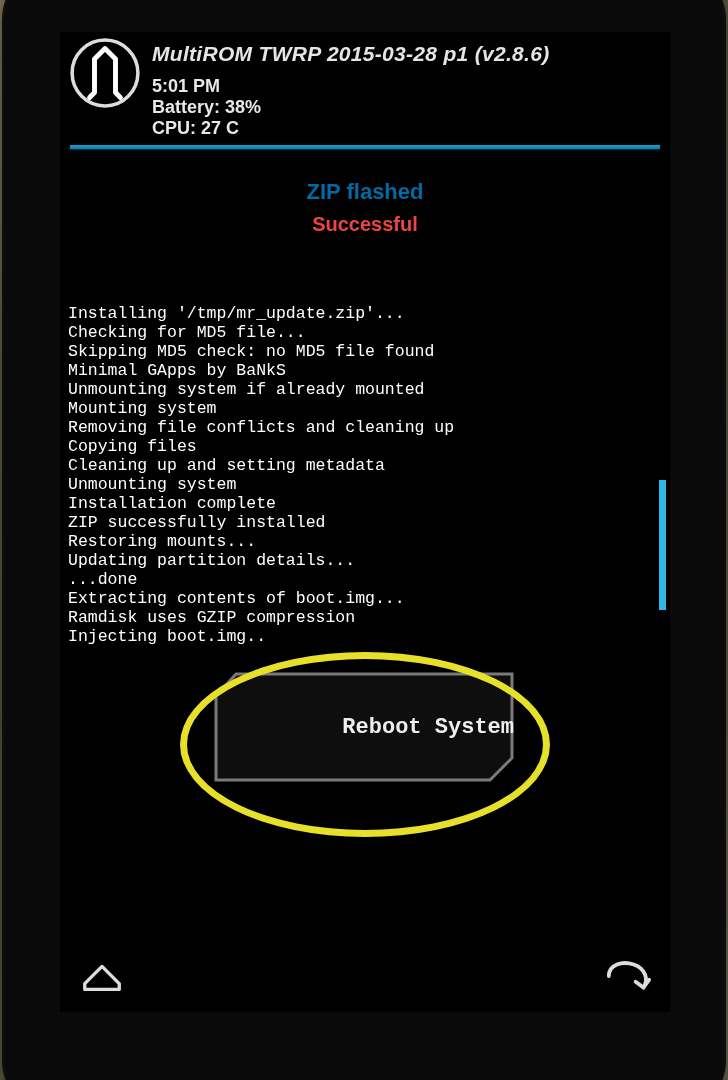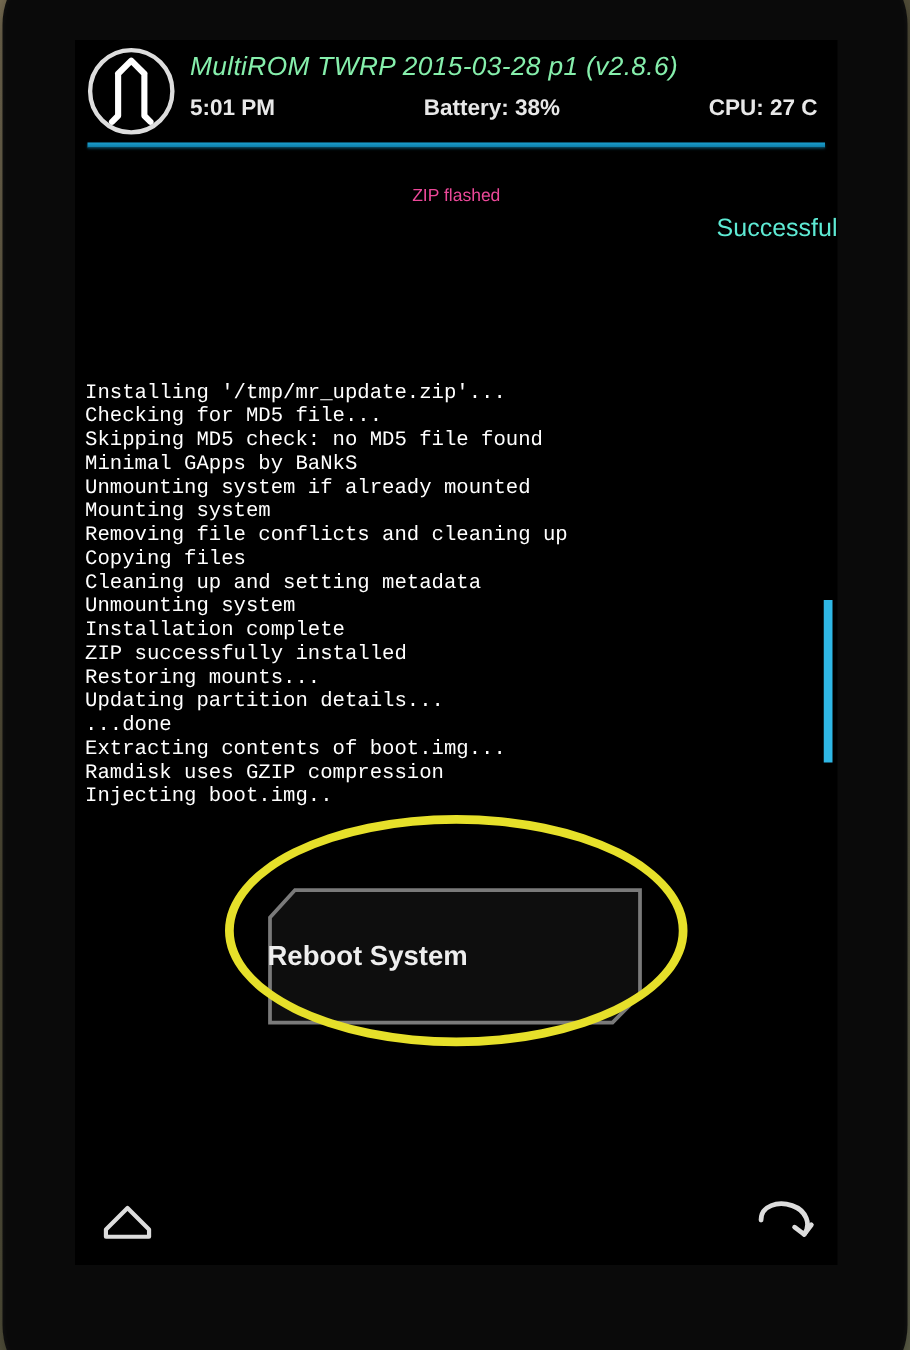--- a/index.html
+++ b/index.html
@@ -46,43 +46,44 @@
     padding: 6px 10px 0 10px;
   }
   .logo {
     width: 70px; height: 70px;
     margin-right: 12px;
     flex: 0 0 auto;
   }
   .header-text { flex: 1; padding-top: 4px; }
   .title {
     font-size: 21px;
-    font-weight: 400;
+    font-weight: 700;
     font-style: italic;
-    color: #86efac;
+    color: #e5e5e5;
     letter-spacing: 0.3px;
     margin-bottom: 10px;
   }
   .status-row {
     display: flex;
     justify-content: space-between;
     font-size: 18px;
     font-weight: 600;
     color: #e8e8e8;
     padding-right: 6px;
+    flex-direction: column;
   }
   .divider {
     height: 4px;
     background: linear-gradient(#1a9fcf, #0e7aa3);
     margin: 6px 10px 0 10px;
     box-shadow: 0 1px 2px rgba(26,159,207,0.4);
   }
   .heading-area { text-align: center; margin-top: 30px; }
-  .zip-flashed { font-size: 14px; font-weight: 400; color: #ec4899; }
-  .successful { font-size: 20px; font-weight: 400; color: #5eead4; margin-top: 8px; text-align: right; }
+  .zip-flashed { font-size: 22px; font-weight: 700; color: #0369a1; }
+  .successful { font-size: 20px; font-weight: 700; color: #ef4444; margin-top: 8px; }
   
   .log-wrap {
     position: absolute;
     left: 4px; right: 0;
     top: 268px;
     height: 360px;
   }
   .log {
     font-family: "Courier New", monospace;
     font-size: 16.5px;
@@ -96,30 +97,31 @@
     right: 4px;
     top: 180px;
     width: 7px;
     height: 130px;
     background: #2fb7e6;
   }
   
   .reboot {
     position: absolute;
     left: 154px;
-    top: 678px;
+    top: 640px;
     width: 300px;
     height: 110px;
     display: flex;
     align-items: center;
-    justify-content: flex-start;
+    justify-content: flex-end;
     font-size: 22px;
     font-weight: 600;
     color: #eee;
     cursor: pointer;
+    font-family: Liberation Mono, monospace;
   }
   .reboot svg { position: absolute; left:0; top:0; width:100%; height:100%; }
   .reboot span { position: relative; z-index: 2; }
   .highlight-ellipse {
     position: absolute;
     left: 120px;
     top: 620px;
     width: 370px;
     height: 185px;
     border: 7px solid #e6e02a;

